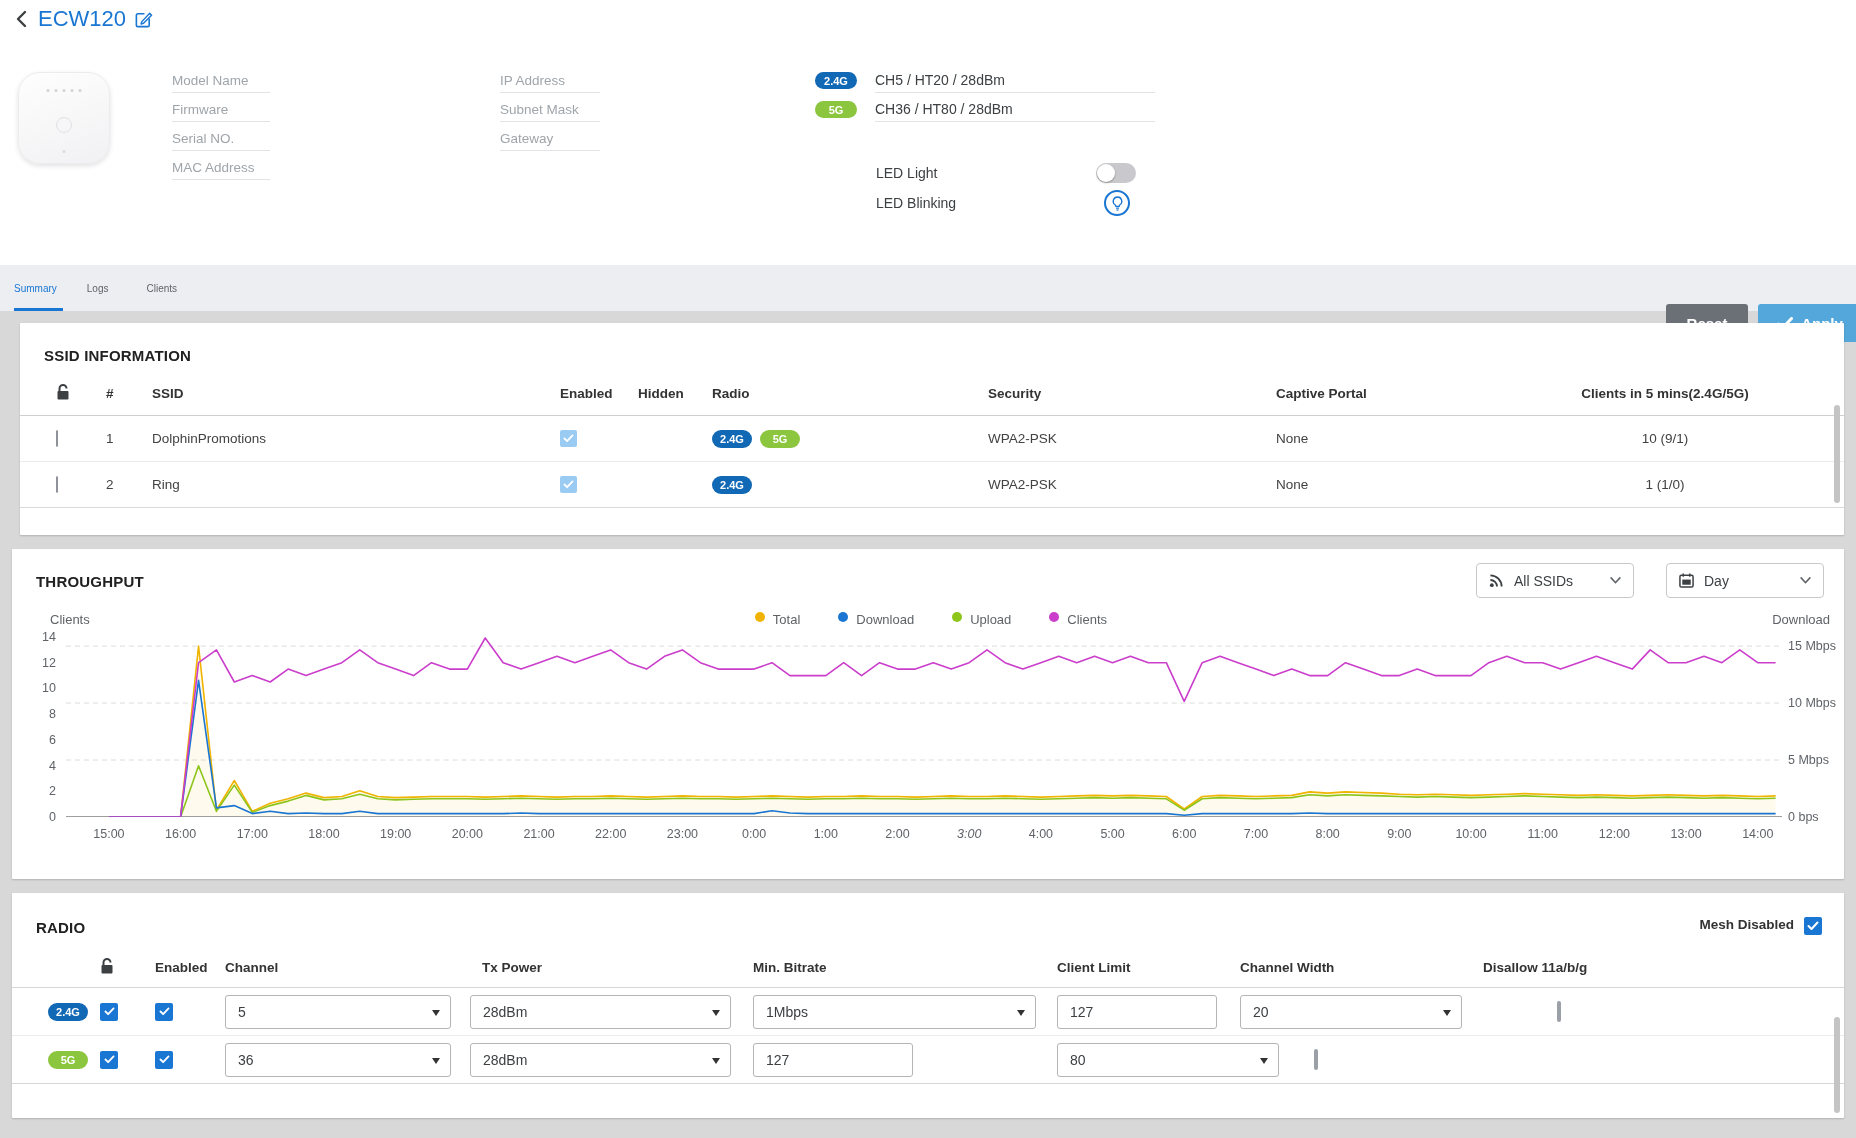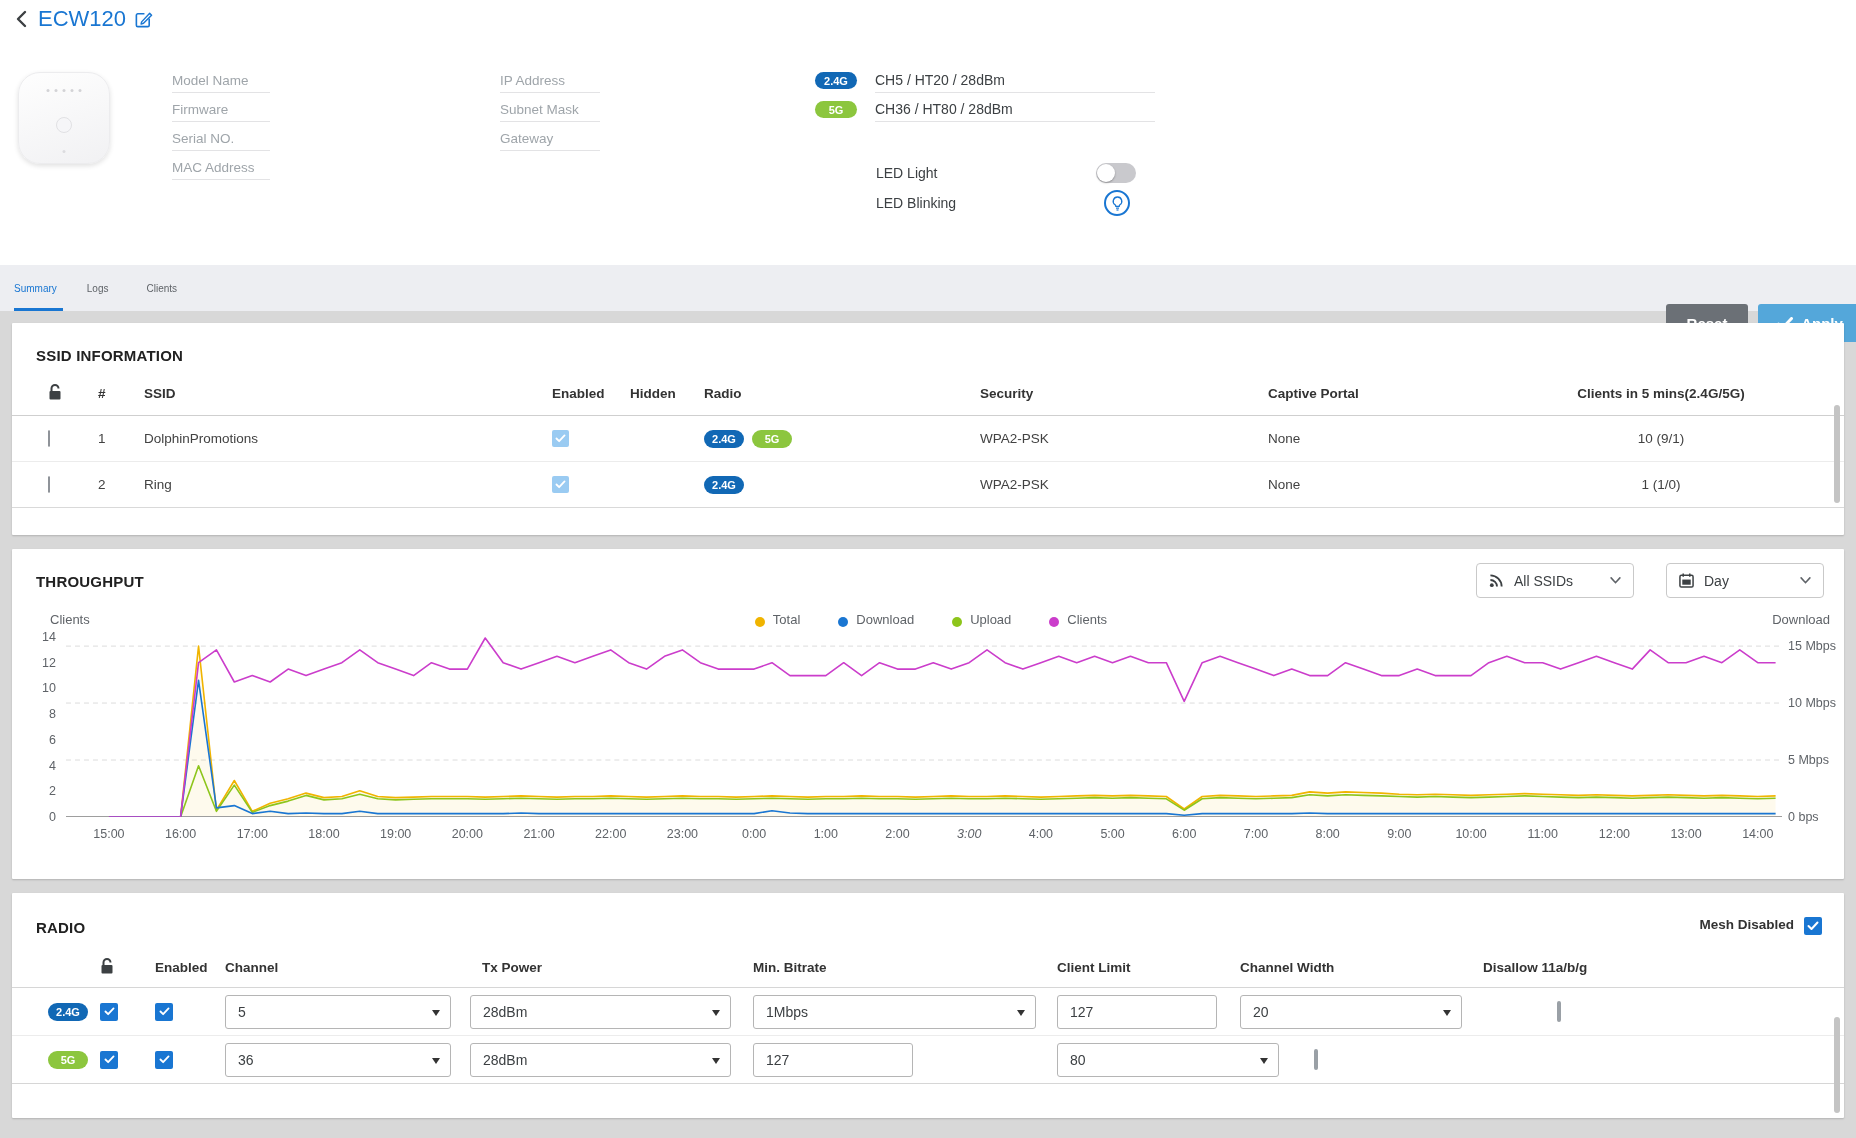--- a/index.html
+++ b/index.html
@@ -58,21 +58,21 @@
          font-family:"Liberation Sans",sans-serif; }
   .btn-reset { width:82px; background:#6b7076; }
   .btn-apply { width:104px; background:#54a7da; gap:8px; margin-right:-6px; }
 
   
   .content { padding:12px 12px 0 12px; }
   .card { background:#fff; border-radius:1px; box-shadow:0 1px 2px rgba(0,0,0,.18); margin-bottom:14px; position:relative; }
   .card h2 { font-size:15px; font-weight:bold; color:#212121; letter-spacing:.2px; }
 
   
-  .card-ssid { height:212px; }
+  .card-ssid { height:212px;margin-left:8px; }
   .card-ssid h2 { padding:24px 0 0 24px; }
   .ssid-grid { display:grid; grid-template-columns:50px 46px 408px 78px 74px 276px 288px 250px 1fr;
                align-items:center; padding:0 40px 0 36px; }
   .ssid-head { height:44px; border-bottom:1px solid #cfcfcf; font-size:13.5px; font-weight:bold; color:#333;
                margin-top:8px; }
   .ssid-row { height:46px; border-bottom:1px solid #ececec; font-size:13.5px; color:#424242; }
   .ssid-row:last-child { border-bottom:1px solid #d9d9d9; }
   .c-clients { text-align:center; }
   .rowcb { width:19px; height:19px; border:1.5px solid #8f9399; border-radius:3px; background:#fff; cursor:pointer; }
   .cb-light { width:17px; height:17px; border-radius:2px; background:#9acbf2; display:flex; align-items:center; justify-content:center; }
@@ -84,21 +84,21 @@
   
   .card-tp { height:330px; }
   .card-tp h2 { position:absolute; left:24px; top:24px; }
   .tp-controls { position:absolute; right:20px; top:14px; display:flex; gap:32px; }
   .drop-btn { width:158px; height:35px; border:1px solid #c9c9c9; border-radius:4px; background:#fff;
               display:flex; align-items:center; padding:0 12px; gap:10px; font-size:14px; color:#3c4043; cursor:pointer; }
   .drop-btn .lbl { flex:1; }
   .axis-title-row { position:absolute; left:0; right:0; top:63px; display:flex; align-items:center;
                     padding:0 14px 0 38px; font-size:13px; color:#5f6368; }
   .legend { flex:1; display:flex; justify-content:center; gap:38px; }
-  .leg-item { display:flex; align-items:flex-end; gap:8px; font-size:13px; color:#5f6368; }
+  .leg-item { display:flex; align-items:flex-start; gap:8px; font-size:13px; color:#5f6368; }
   .leg-dot { width:10px; height:10px; border-radius:50%; }
   .chart-wrap { position:absolute; left:0; right:0; top:88px; display:flex; }
   .y-left { width:54px; position:relative; height:180px;padding-left:39px; }
   .y-left .tick { position:absolute; right:10px; width:40px; text-align:right; font-size:12.5px; color:#5f6368; }
   .plot { flex:1; height:180px; position:relative; }
   .plot svg { display:block; width:100%; height:180px; }
   .y-right { width:62px; position:relative; height:180px; }
   .y-right .tick { position:absolute; left:6px; font-size:12.5px; color:#5f6368; white-space:nowrap; }
   .x-axis { position:absolute; left:54px; right:62px; top:274px; height:20px; }
   .x-axis .xl { position:absolute; top:4px; transform:translateX(-50%); font-size:12.5px; color:#5f6368; white-space:nowrap; }

